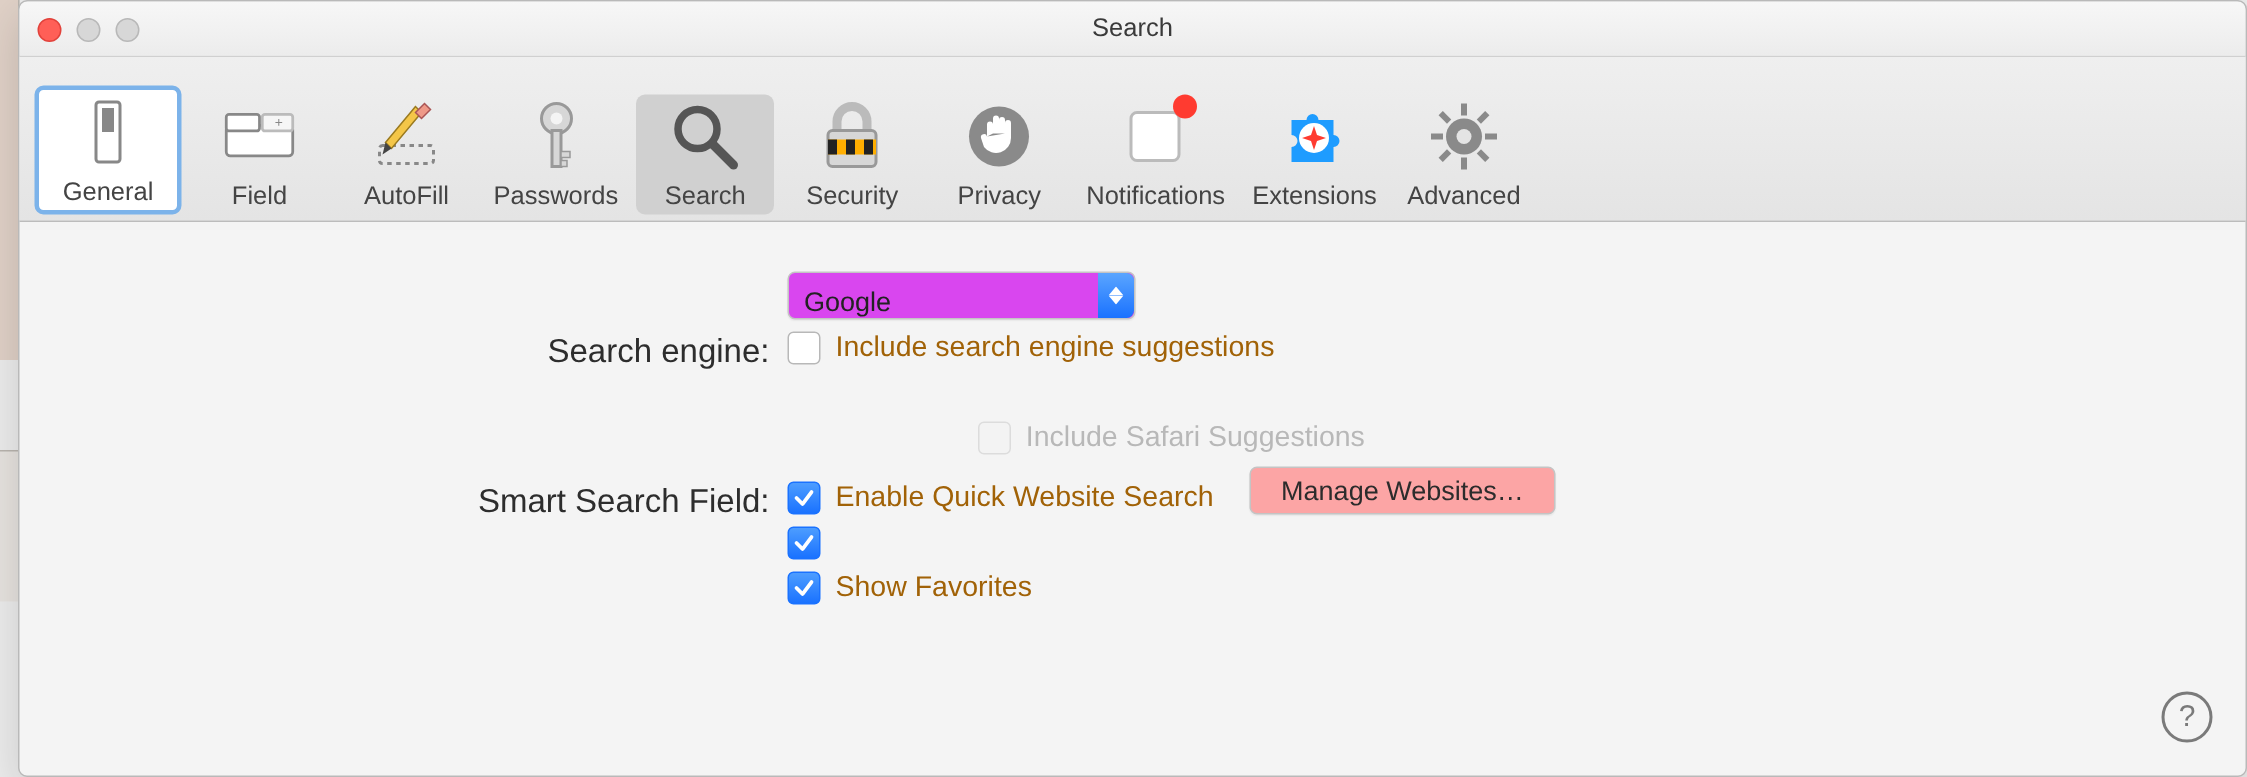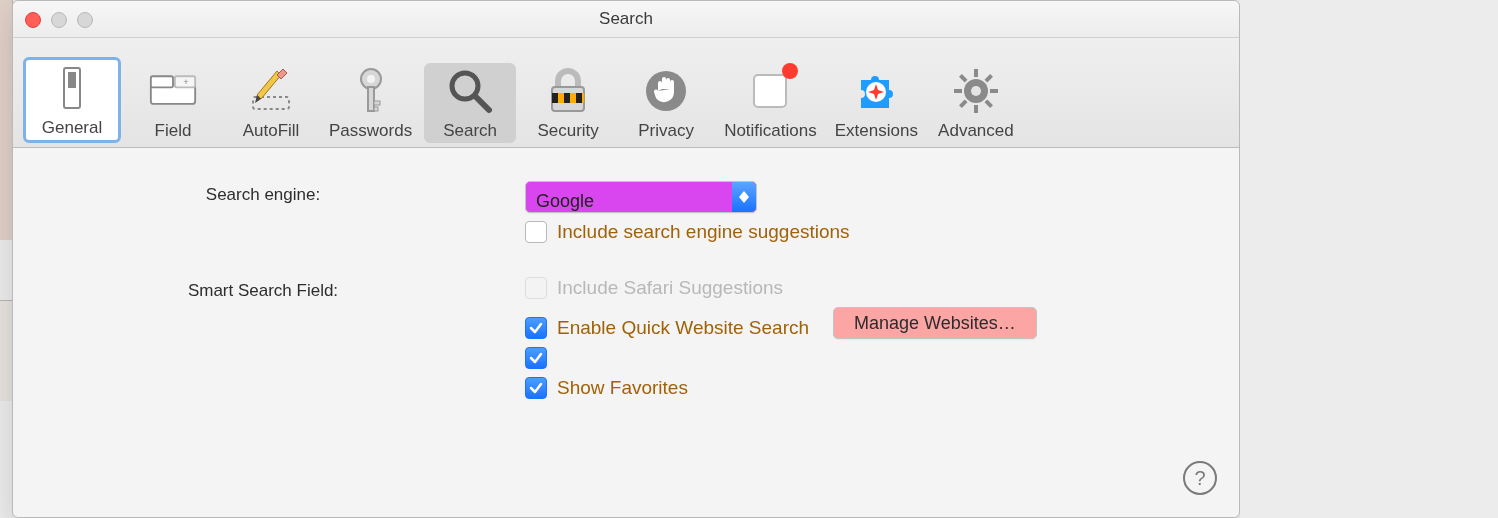--- a/index.html
+++ b/index.html
@@ -1,41 +1,41 @@
 <!DOCTYPE html>
 <html><head>
 <meta charset="utf-8">
 <style>
   html,body{margin:0;padding:0;font-family:-apple-system,"Helvetica Neue",Arial,sans-serif;background:#ececec;color:#222;}
-  .window{width:1240px;height:518px;position:relative;overflow:hidden;background:#ececec;}
+  .window{width:1498px;height:518px;position:relative;overflow:hidden;background:#ececec;}
   .app-bg{position:absolute;left:0;top:0;width:12px;height:240px;background:#e0d1c7;border-right:1px solid #bab5af;}
   .app-bg2{position:absolute;left:0;top:300px;width:12px;height:100px;background:#e7e3df;border-right:1px solid #bab5af;border-top:1px solid #bab5af;}
   .panel{position:absolute;left:12px;top:0;right:0;bottom:0;background:#f4f4f4;border:1px solid #b9b9b9;border-radius:6px;box-shadow:0 10px 30px rgba(0,0,0,.15);}
   .titlebar{position:relative;height:36px;background:linear-gradient(#f7f7f7,#ececec);border-bottom:1px solid #d0d0d0;border-radius:6px 6px 0 0;}
   .traffic{position:absolute;left:12px;top:11px;display:flex;gap:10px;}
   .light{width:14px;height:14px;border-radius:50%;}
   .red{background:#ff5f57;border:1px solid #e2423b;}
   .grey{background:#d7d7d7;border:1px solid #b8b8b8;}
   .title{position:absolute;left:0;right:0;top:8px;text-align:center;font-size:17px;color:#3a3a3a;}
   .toolbar{display:flex;align-items:flex-end;padding:6px 10px 4px 10px;height:110px;background:linear-gradient(#efefef,#e4e4e4);border-bottom:1px solid #bcbcbc;box-sizing:border-box;}
   .tb-item{display:flex;flex-direction:column;align-items:center;justify-content:flex-end;min-width:80px;padding:4px 6px 2px;margin-right:6px;border-radius:6px;cursor:default;}
   .tb-item.selected{border:3px solid #7cb3ea;background:#fff;padding:1px 3px -1px;}
   .tb-item.active{background:#d0d0d0;}
   .tb-icon{width:48px;height:48px;display:flex;align-items:center;justify-content:center;margin-bottom:6px;position:relative;}
   .tb-label{font-size:17px;color:#444;white-space:nowrap;}
   .content{position:absolute;left:0;right:0;top:152px;bottom:0;padding-top:28px;}
   .row{display:flex;align-items:flex-start;margin-bottom:10px;}
-  .lbl{width:500px;text-align:center;padding-right:12px;font-size:17px;color:#2d2d2d;padding-top:4px;}
+  .lbl{width:500px;text-align:right;padding-right:12px;font-size:22px;color:#2d2d2d;padding-top:4px;margin-top:36px;}
   .stack{display:flex;flex-direction:column;gap:8px;}
   .select{display:inline-flex;align-items:flex-end;width:230px;height:30px;background:#d946ef;border:1px solid #c4c4c4;border-radius:5px;position:relative;box-shadow:0 1px 1px rgba(0,0,0,.05);}
   .select span{padding-left:10px;font-size:18px;}
   .select .knob{position:absolute;right:0;top:0;width:24px;height:30px;background:linear-gradient(#5aa5ff,#1a72ff);border-radius:0 5px 5px 0;display:flex;flex-direction:column;align-items:center;justify-content:center;}
   .knob svg{display:block;}
   .check{display:flex;align-items:center;gap:10px;font-size:19px;color:#a16207;}
-  .check.disabled{color:#b8b8b8;}
+  .check.disabled{color:#b8b8b8;justify-content:center;}
   .box{width:20px;height:20px;border-radius:4px;border:1px solid #b8b8b8;background:#fff;display:flex;align-items:center;justify-content:center;flex:none;}
   .box.checked{background:linear-gradient(#4d9dff,#1a72ff);border-color:#1a72ff;}
   .box.disabled{background:#f3f3f3;border-color:#dcdcdc;}
   .box svg{display:block;}
   .btn{display:inline-flex;align-items:center;justify-content:center;height:30px;padding:0 20px;background:#fca5a5;border:1px solid #c4c4c4;border-radius:5px;font-size:18px;color:#2c2c2c;margin-left:24px;box-shadow:0 1px 1px rgba(0,0,0,.05);}
   .help{position:absolute;right:22px;bottom:22px;width:30px;height:30px;border:2px solid #7a7a7a;border-radius:50%;display:flex;align-items:center;justify-content:center;color:#7a7a7a;font-size:20px;background:#f4f4f4;}
   .badge{position:absolute;top:-4px;right:-4px;width:16px;height:16px;background:#ff3b30;border-radius:50%;}
 </style>
 </head>
 <body>

